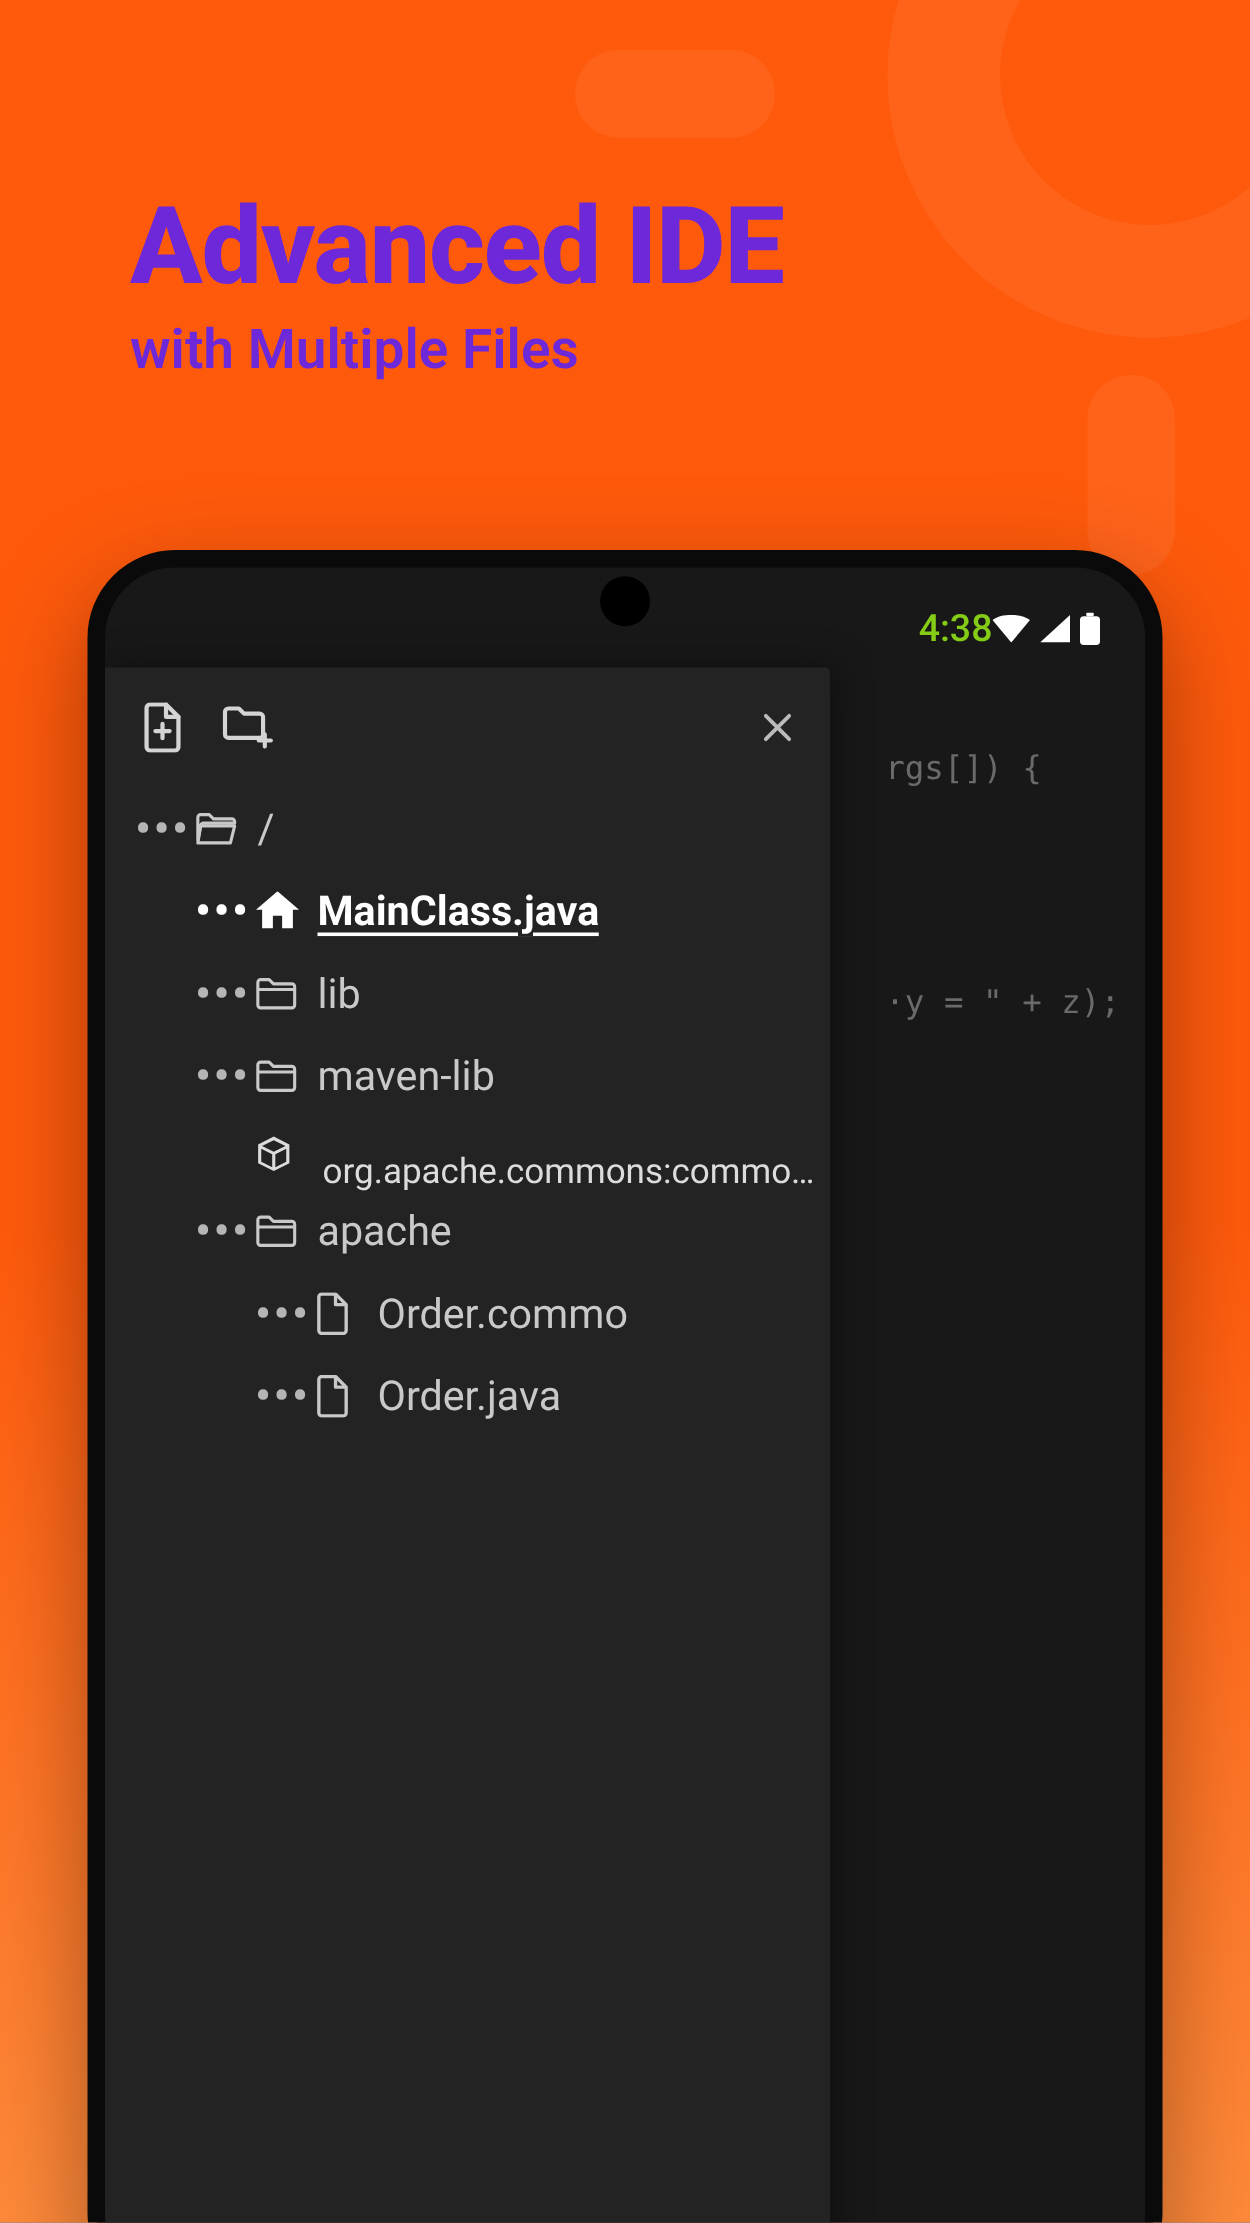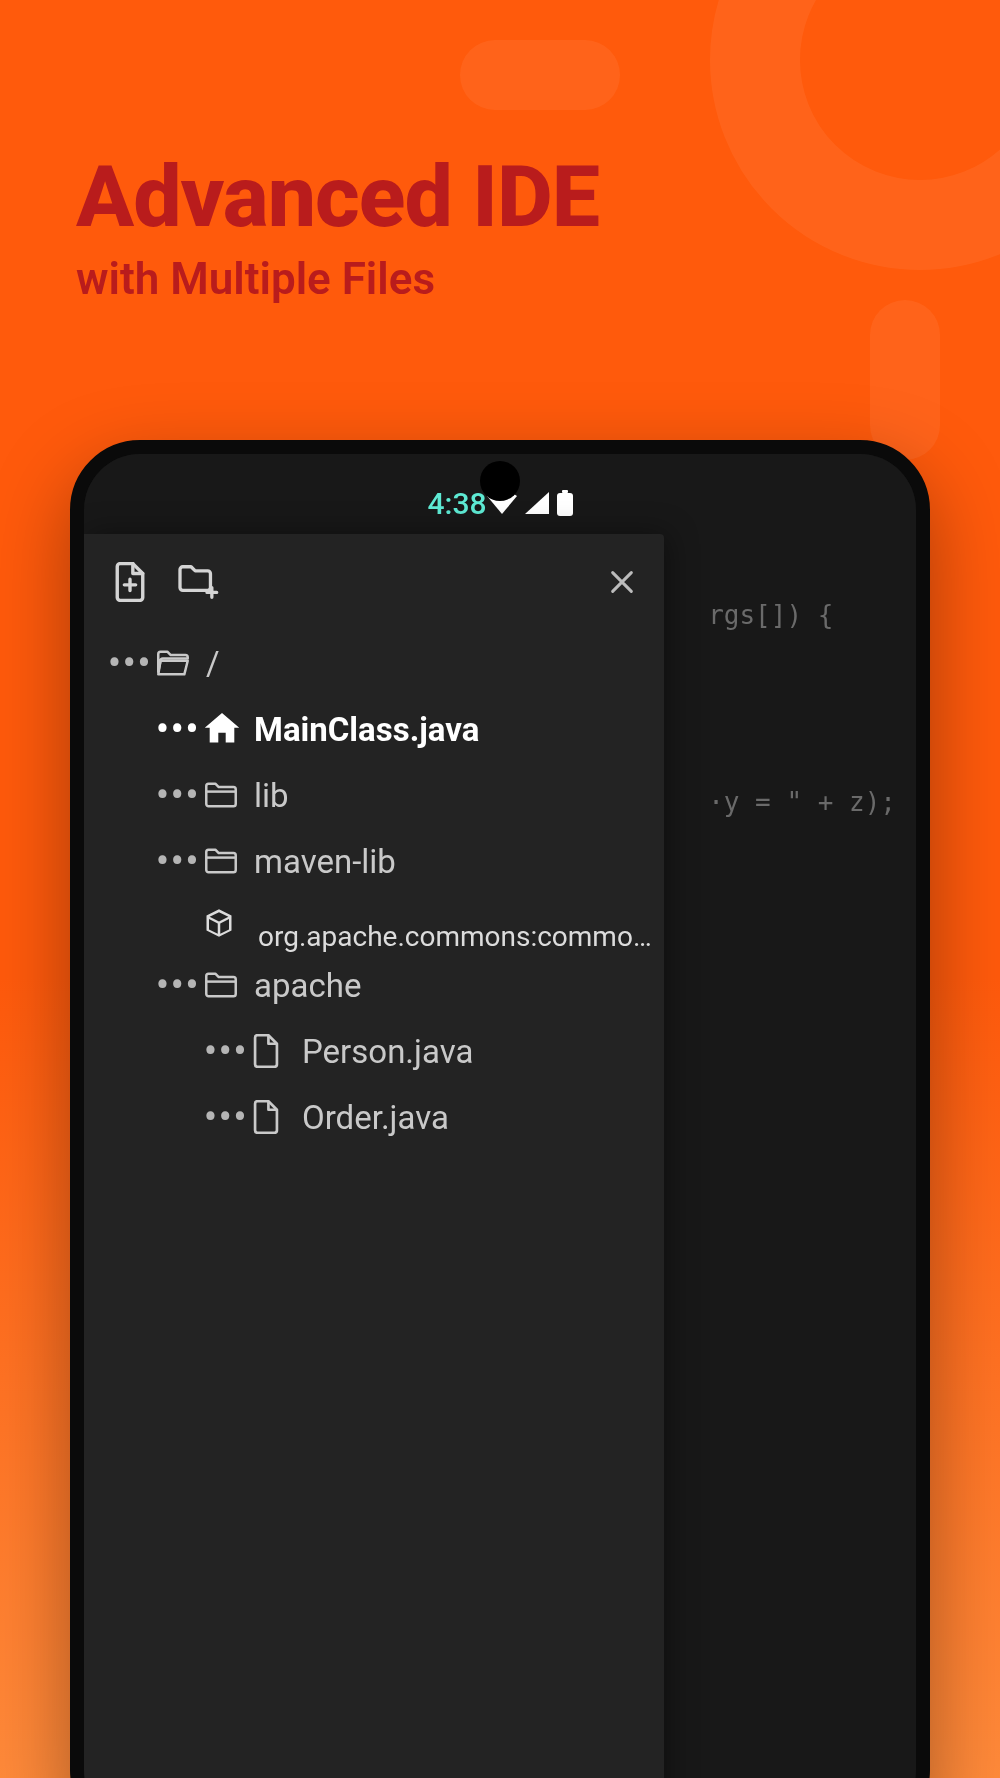--- a/index.html
+++ b/index.html
@@ -32,22 +32,22 @@
     background: rgba(255,255,255,0.06);
     border-radius: 999px;
   }
   .bg-pill.a { width: 160px; height: 70px; top: 40px; left: 460px; }
   .bg-pill.b { width: 70px; height: 160px; top: 300px; right: 60px; }
 
   
   .headline {
     position: absolute;
     top: 150px;
-    left: 76px;
-    color: #b91c1c;
+    left: 104px;
+    color: #6d28d9;
     line-height: 1.1;
   }
   .headline .line1 {
     font-size: 86px;
     font-weight: 800;
     letter-spacing: -1px;
   }
   .headline .line2 {
     font-size: 44px;
     font-weight: 600;
@@ -75,25 +75,25 @@
     width: 40px;
     height: 40px;
     background: #000;
     border-radius: 50%;
     z-index: 5;
   }
 
   
   .status-bar {
     display: flex;
-    justify-content: center;
+    justify-content: flex-end;
     align-items: center;
     padding: 28px 36px 0 36px;
     height: 70px;
-    color: #5eead4;
+    color: #84cc16;
     font-size: 30px;
     font-weight: 500;
     position: relative;
     z-index: 2;
   }
   .status-icons {
     display: flex;
     align-items: center;
     gap: 8px;
   }
@@ -193,20 +193,21 @@
     overflow: hidden;
     text-overflow: ellipsis;
   }
   .indent-1 { padding-left: 72px; }
   .indent-2 { padding-left: 120px; }
   .active {
     color: #fff;
     font-weight: 700;
   }
   .active .label {
+    text-decoration: underline;
     text-underline-offset: 6px;
     text-decoration-thickness: 3px;
   }
   .pkg-row {
     font-size: 28px;
     color: #dcdcdc;
   }
   .pkg-row .label { padding-left: 10px; margin-top: 26px; }
 </style>
 </head>
@@ -340,21 +341,21 @@
         </div>
 
         <div class="tree-row indent-2">
           <span class="more">•••</span>
           <span class="icon-slot">
             <svg width="28" height="34" viewBox="0 0 22 28" fill="none" stroke="#c9c9c9" stroke-width="2.2" stroke-linejoin="round">
                 <path d="M13 1H4a2 2 0 0 0-2 2v22a2 2 0 0 0 2 2h14a2 2 0 0 0 2-2V8l-7-7z"></path>
                 <path d="M13 1v7h7"></path>
               </svg>
           </span>
-          <span class="label">Person.java</span>
+          <span class="label">Order.commo</span>
         </div>
 
         <div class="tree-row indent-2">
           <span class="more">•••</span>
           <span class="icon-slot">
             <svg width="28" height="34" viewBox="0 0 22 28" fill="none" stroke="#c9c9c9" stroke-width="2.2" stroke-linejoin="round">
                 <path d="M13 1H4a2 2 0 0 0-2 2v22a2 2 0 0 0 2 2h14a2 2 0 0 0 2-2V8l-7-7z"></path>
                 <path d="M13 1v7h7"></path>
               </svg>
           </span>

